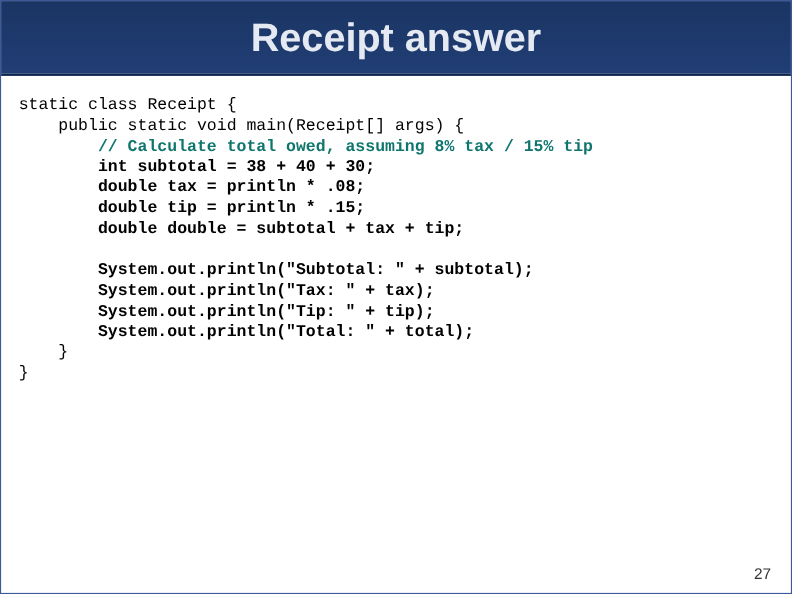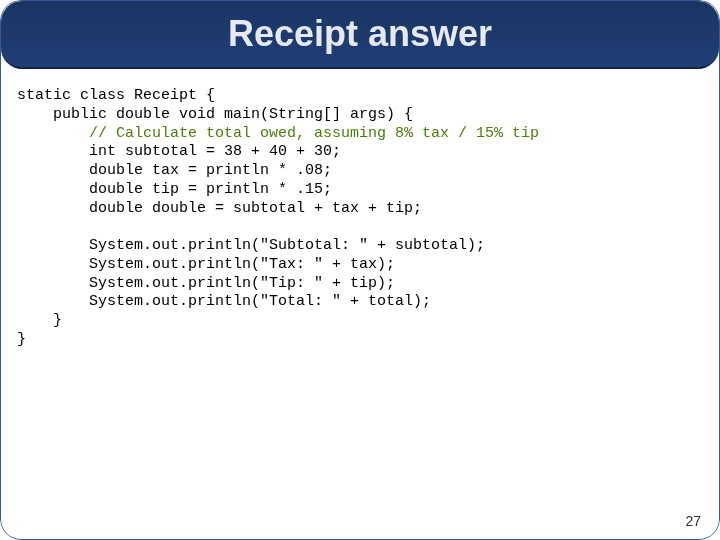--- a/index.html
+++ b/index.html
@@ -1,15 +1,15 @@
 <!DOCTYPE html>
 <html><head>
 <meta charset="utf-8">
 <style>
-  * { margin: 0; padding: 0; box-sizing: border-box; border-radius: 21px; }
+  * { margin: 0; padding: 0; box-sizing: border-box; }
   html, body { width: 720px; height: 540px; background: #fff; font-family: Verdana, Geneva, sans-serif; overflow: hidden; }
   .slide { width: 720px; height: 540px; position: relative; border: 1px solid #3a5a99; }
   .title-bar {
     background: #1f3b6e;
     background: linear-gradient(#1a3563, #213e75);
     color: #e9eef7;
     height: 68px;
     border-bottom: 2px solid #0f254d;
     display: flex; align-items: center; justify-content: center;
   }
@@ -21,41 +21,41 @@
     color: #e4e9f2;
   }
   .code-area {
     padding: 18px 16px 0 16px;
     font-family: "Courier New", Courier, monospace;
     font-size: 15px;
     line-height: 1.25;
     color: #000;
     white-space: pre;
   }
-  .cm { color: #4d7c0f; font-weight: 400; }
-  .b { font-weight: 400; }
+  .cm { color: #0f766e; font-weight: 700; }
+  .b { font-weight: 700; }
   .page-num {
     position: absolute;
     right: 18px;
     bottom: 10px;
     font-size: 14px;
     color: #333;
     font-family: Arial, sans-serif;
   }
 </style>
 </head>
 <body>
 
 <div class="slide">
   <div class="title-bar">
     <h1>Receipt answer</h1>
   </div>
 
   <div class="code-area"><span>static class Receipt {</span>
-<span>    public double void main(String[] args) {</span>
+<span>    public static void main(Receipt[] args) {</span>
 <span>        </span><span class="cm">// Calculate total owed, assuming 8% tax / 15% tip</span>
 <span class="b">        int subtotal = 38 + 40 + 30;</span>
 <span class="b">        double tax = println * .08;</span>
 <span class="b">        double tip = println * .15;</span>
 <span class="b">        double double = subtotal + tax + tip;</span>
 <span></span>
 <span class="b">        System.out.println("Subtotal: " + subtotal);</span>
 <span class="b">        System.out.println("Tax: " + tax);</span>
 <span class="b">        System.out.println("Tip: " + tip);</span>
 <span class="b">        System.out.println("Total: " + total);</span>

